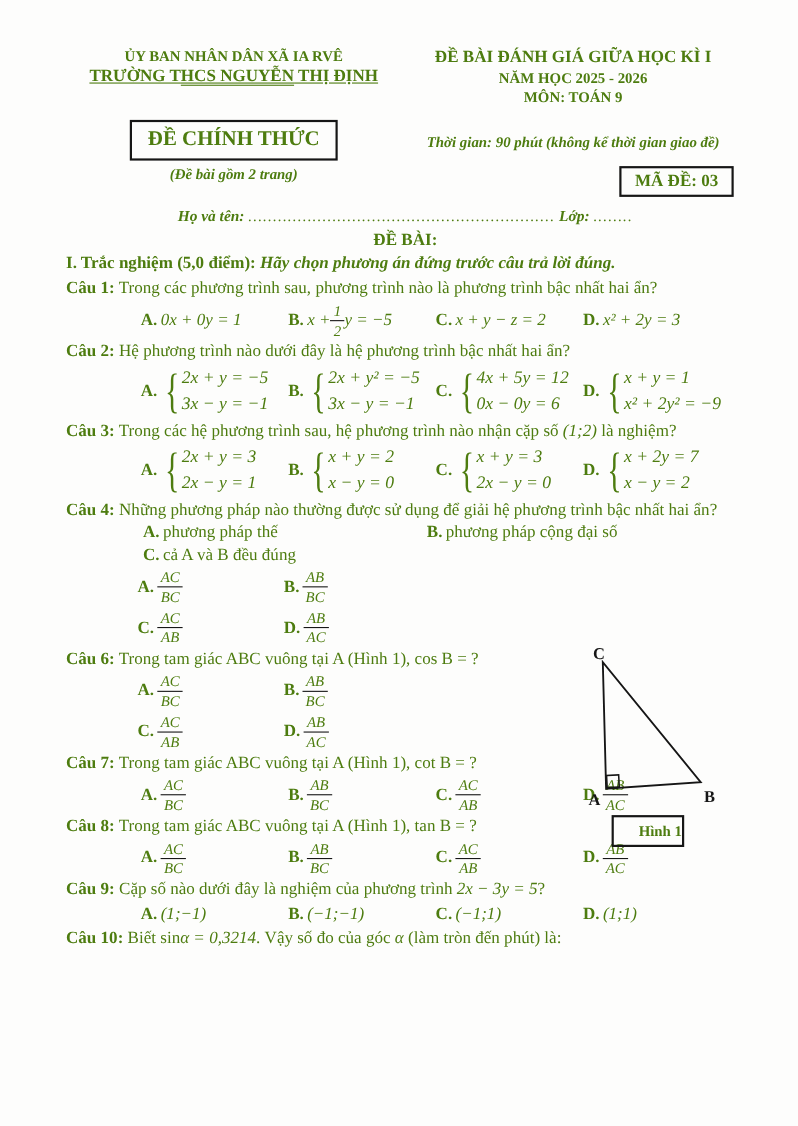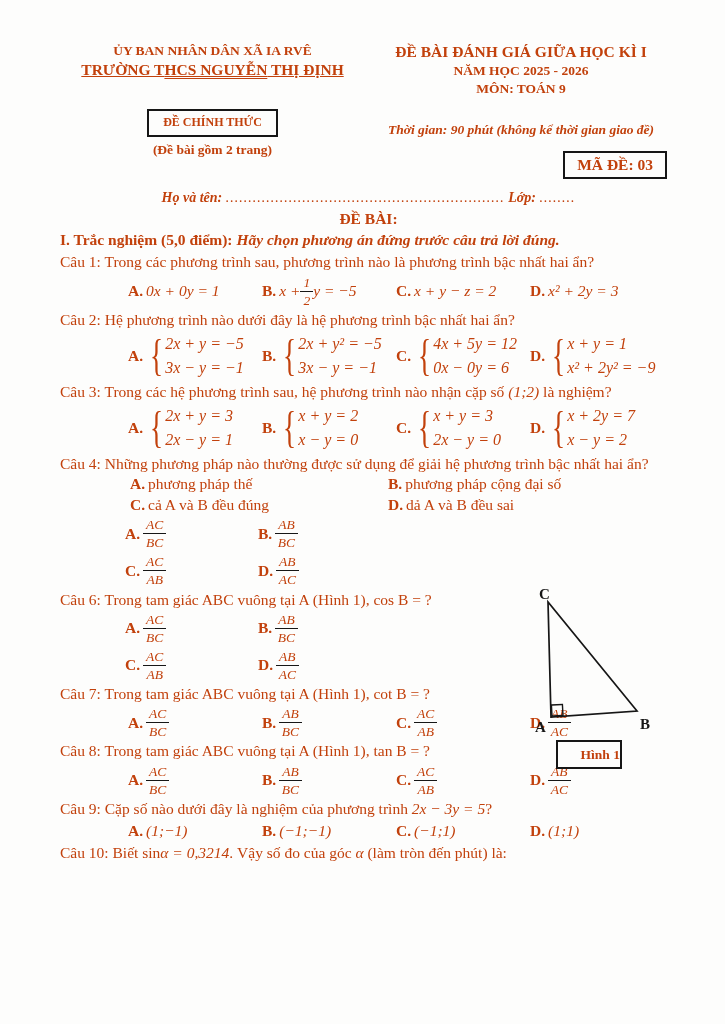--- a/index.html
+++ b/index.html
@@ -1,48 +1,48 @@
 <!DOCTYPE html>
 <html><head>
 <meta charset="utf-8">
 <style>
   html,body { margin:0; padding:0; background:#ffffff; }
   .page {
     width:725px; height:1024px; box-sizing:border-box; position:relative;
-    background:#fdfdfc; color:#c2410c; overflow:hidden;
+    background:#fdfdfc; color:#4d7c0f; overflow:hidden;
     padding:42px 48px 10px 60px;
     font-family:"Liberation Serif","DejaVu Serif",serif;
     font-size:15.5px; line-height:1.3;
   }
   
   .hdr { display:flex; }
   .hdr-left { width:305px; text-align:center; }
   .hdr-left .l1 { font-weight:bold; font-size:13.5px; white-space:nowrap; }
   .hdr-left .l2 { font-weight:bold; font-size:15.5px; white-space:nowrap;text-decoration:underline; }
   .uline { text-decoration:underline; text-underline-offset:3px; }
   .hdr-right { flex:1; text-align:center; }
   .hdr-right .r1 { font-weight:bold; font-size:15.5px; white-space:nowrap; }
   .hdr-right .r2, .hdr-right .r3 { font-weight:bold; font-size:13.5px; }
   .row2 { display:flex; margin-top:12px; }
   .row2-left { width:305px; text-align:center; }
-  .official-box { display:inline-block; border:2px solid #161616; padding:4px 14px; font-weight:bold; font-size:12px; }
-  .official-note { font-weight:bold; font-size:13.5px; margin-top:4px; white-space:nowrap; }
+  .official-box { display:inline-block; border:2px solid #161616; padding:4px 14px; font-weight:bold; font-size:19px; }
+  .official-note { font-weight:bold; font-style:italic; font-size:13.5px; margin-top:4px; white-space:nowrap; }
   .row2-right { flex:1; }
   .time-note { text-align:center; font-weight:bold; font-style:italic; font-size:13.5px; margin-top:12px; }
   .code-wrap { text-align:right; margin-top:12px; margin-right:10px; }
   .code-box { display:inline-block; border:2px solid #161616; padding:2px 12px; font-weight:bold; font-size:15.5px; }
   .student { text-align:center; font-style:italic; font-weight:bold; font-size:14px; margin-top:10px; }
   .student .dots { font-weight:normal; letter-spacing:1px; }
   .debai { text-align:center; font-weight:bold; font-size:15.5px; margin-top:2px; }
   .sect { margin-top:1px; }
   .sect-lbl { font-weight:bold; }
   .sect-ins { font-weight:bold; font-style:italic; }
   
   .q { margin-top:2px; }
-  .q-lbl { font-weight:normal; }
+  .q-lbl { font-weight:bold; }
   .m { font-style:italic; }
   .opt-k { font-weight:bold; margin-right:3px; }
   .opts4 { display:flex; margin-left:68px; margin-top:2px; }
   .opts4 > .opt { width:134px; }
   .opts4 > .opt:last-child { width:auto; }
   .opt { display:flex; align-items:center; }
   .opts2x2 { display:grid; grid-template-columns:258px auto; margin-left:70px; line-height:1.32; }
   .opts2col { display:grid; grid-template-columns:133px 150px; margin-left:65px; row-gap:4px; margin-top:2px; }
   .frac { display:inline-block; text-align:center; font-style:italic; font-size:13.5px; line-height:1.12; vertical-align:middle; }
   .frac .fn { display:block; border-bottom:1.3px solid #161616; padding:0 3px 1px; }
@@ -217,21 +217,20 @@
         </div>
     </div>
   </div>
 
   <div class="q">
     <div class="q-t"><span class="q-lbl">Câu 4:</span> <span>Những phương pháp nào thường được sử dụng để giải hệ phương trình bậc nhất hai ẩn?</span></div>
     <div class="opts2x2">
       <div><span class="opt-k">A.</span><span>phương pháp thế</span></div>
       <div><span class="opt-k">B.</span><span>phương pháp cộng đại số</span></div>
       <div><span class="opt-k">C.</span><span>cả A và B đều đúng</span></div>
-      <div><span class="opt-k">D.</span><span>dả A và B đều sai</span></div>
     </div>
   </div>
 
   <div class="q">
     <div class="opts2col">
       <div class="opt">
           <span class="opt-k">A.</span>
           <span class="frac">
             <span class="fn">AC</span>
             <span class="fd">BC</span>

